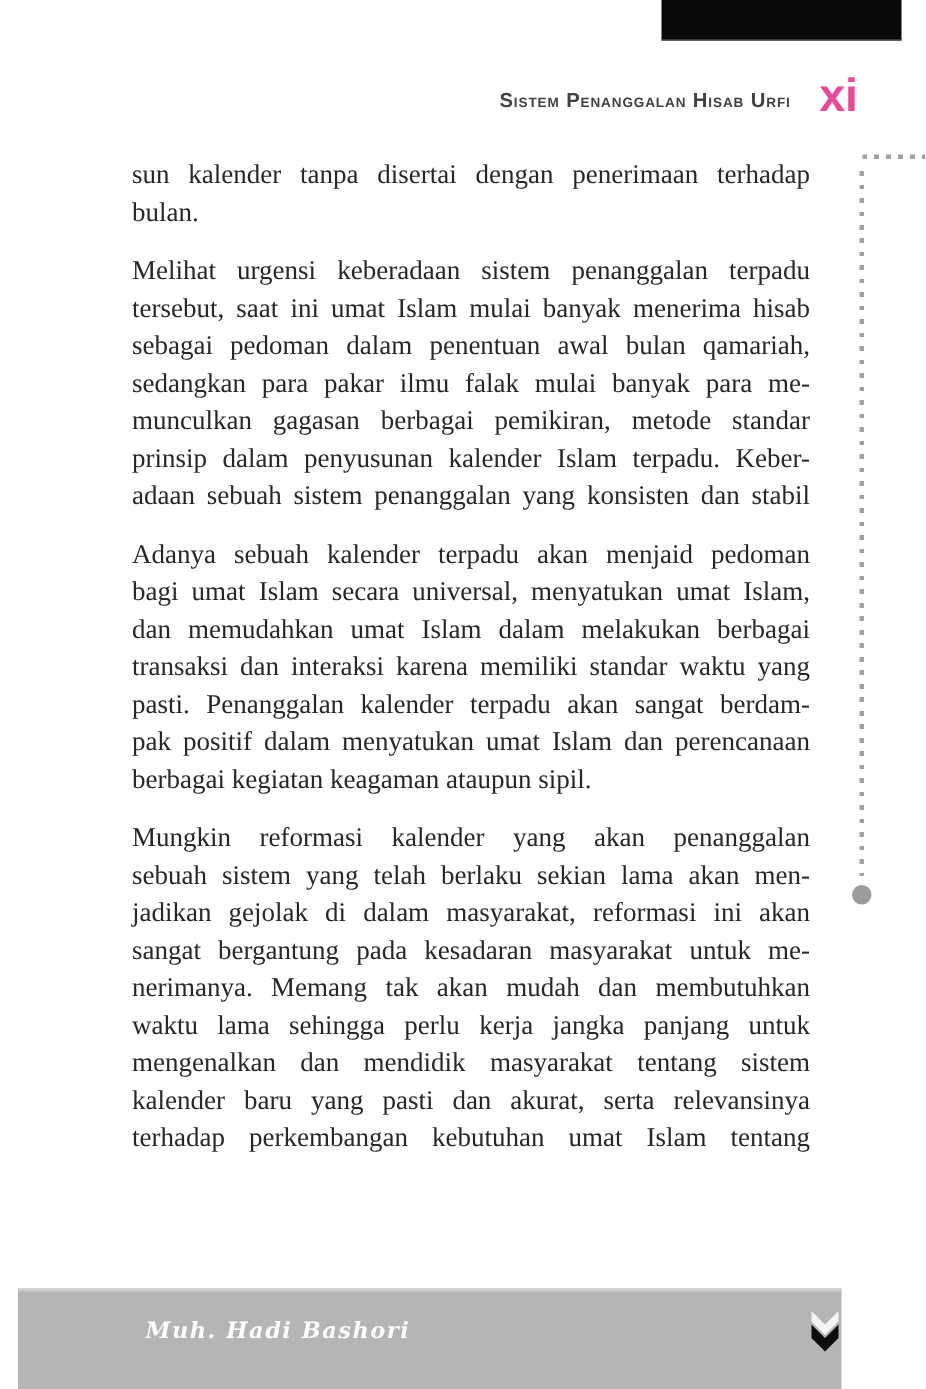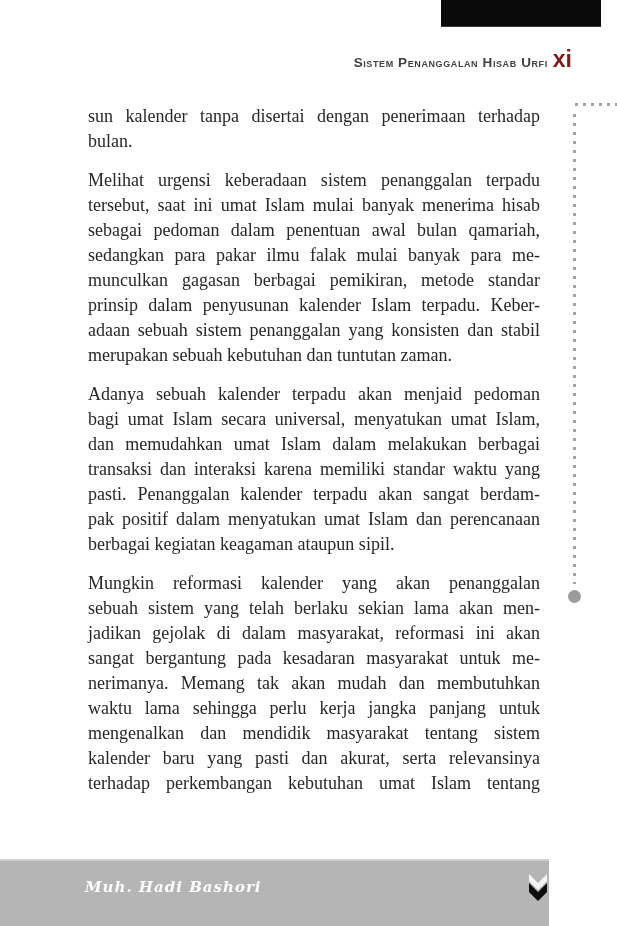--- a/index.html
+++ b/index.html
@@ -21,36 +21,36 @@
     background: #0a0a0a;
     border-bottom: 1px solid #3a3a3a;
   }
 
   
   .running-header {
     position: absolute;
     top: 48px; right: 45px;
     display: flex;
     align-items: center;
-    gap: 5px;
+    gap: 19px;
   }
   .running-header .book-title {
     font-family: "Liberation Sans", sans-serif;
     font-variant: small-caps;
     font-weight: 600;
     font-size: 13.5px;
     letter-spacing: 0.6px;
     color: #414141;
     padding-top: 6px;
   }
   .running-header .page-number {
     font-family: "Liberation Sans", sans-serif;
-    font-size: 23px;
+    font-size: 31px;
     font-weight: 700;
-    color: #7f1d1d;
+    color: #ec4899;
     line-height: 1;
   }
 
   
   .dots-horizontal {
     position: absolute;
     left: 575px; top: 103px;
     width: 42px; height: 3px;
     background: repeating-linear-gradient(to right, #a2a2a2 0 3px, transparent 3px 8px);
   }
@@ -81,21 +81,21 @@
     line-height: 25px;
     white-space: normal;
     text-align: justify;
     text-align-last: justify;
   }
   .line.last { text-align-last: left; }
 
   
   .footer-bar {
     position: absolute;
-    left: 0; top: 859px;
+    left: 12px; top: 859px;
     width: 549px; height: 67px;
     background: #b5b5b5;
     border-top: 2px solid #cdcdcd;
   }
   .footer-author {
     position: absolute;
     left: 85px; top: 17px;
     font-family: "DejaVu Serif", serif;
     font-style: italic;
     font-weight: 700;
@@ -131,21 +131,20 @@
         <div class="line last">bulan.</div>
       </div>
       <div class="paragraph">
         <div class="line">Melihat urgensi keberadaan sistem penanggalan terpadu</div>
         <div class="line">tersebut, saat ini umat Islam mulai banyak menerima hisab</div>
         <div class="line">sebagai pedoman dalam penentuan awal bulan qamariah,</div>
         <div class="line">sedangkan para pakar ilmu falak mulai banyak para me-</div>
         <div class="line">munculkan gagasan berbagai pemikiran, metode standar</div>
         <div class="line">prinsip dalam penyusunan kalender Islam terpadu. Keber-</div>
         <div class="line">adaan sebuah sistem penanggalan yang konsisten dan stabil</div>
-        <div class="line last">merupakan sebuah kebutuhan dan tuntutan zaman.</div>
       </div>
       <div class="paragraph">
         <div class="line">Adanya sebuah kalender terpadu akan menjaid pedoman</div>
         <div class="line">bagi umat Islam secara universal, menyatukan umat Islam,</div>
         <div class="line">dan memudahkan umat Islam dalam melakukan berbagai</div>
         <div class="line">transaksi dan interaksi karena memiliki standar waktu yang</div>
         <div class="line">pasti. Penanggalan kalender terpadu akan sangat berdam-</div>
         <div class="line">pak positif dalam menyatukan umat Islam dan perencanaan</div>
         <div class="line last">berbagai kegiatan keagaman ataupun  sipil.</div>
       </div>

